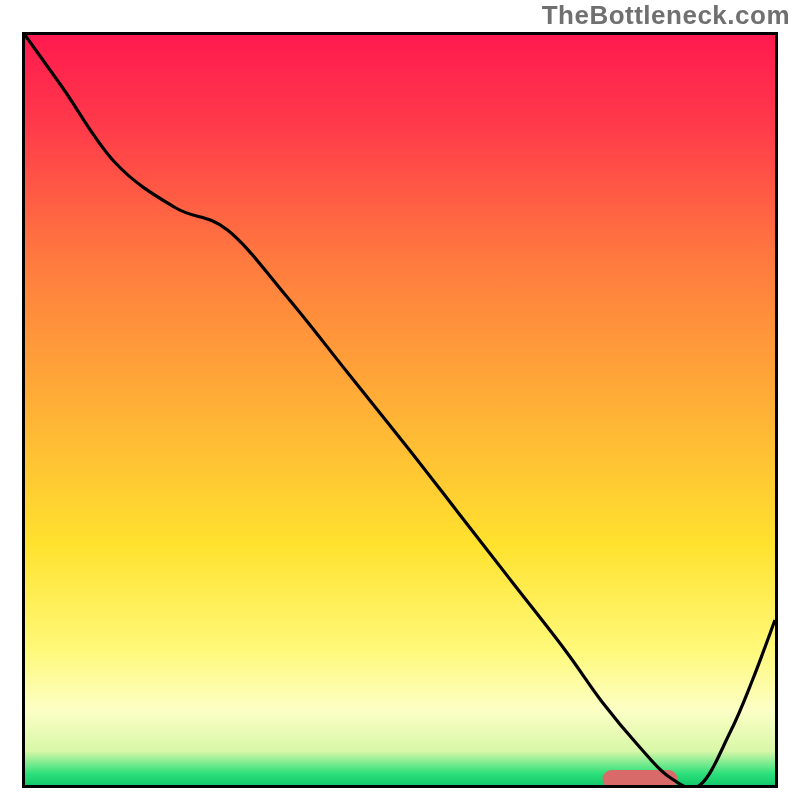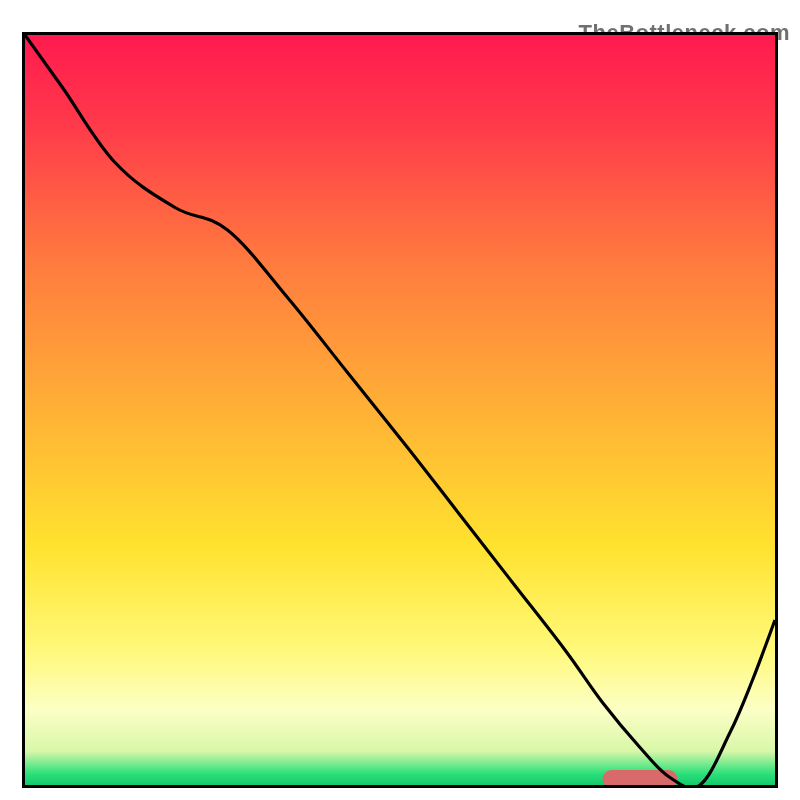--- a/index.html
+++ b/index.html
@@ -14,23 +14,23 @@
   .frame {
     position: absolute;
     left: 0;
     top: 0;
     width: 800px;
     height: 800px;
     box-sizing: border-box;
   }
   .watermark {
     position: absolute;
-    top: 20px;
+    top: 0;
     right: 10px;
-    font-size: 22px;
+    font-size: 26px;
     font-weight: bold;
     color: #707070;
     letter-spacing: 0.5px;
     user-select: none;
   }
   .plot-area {
     position: absolute;
     left: 22px;
     top: 32px;
     width: 756px;

